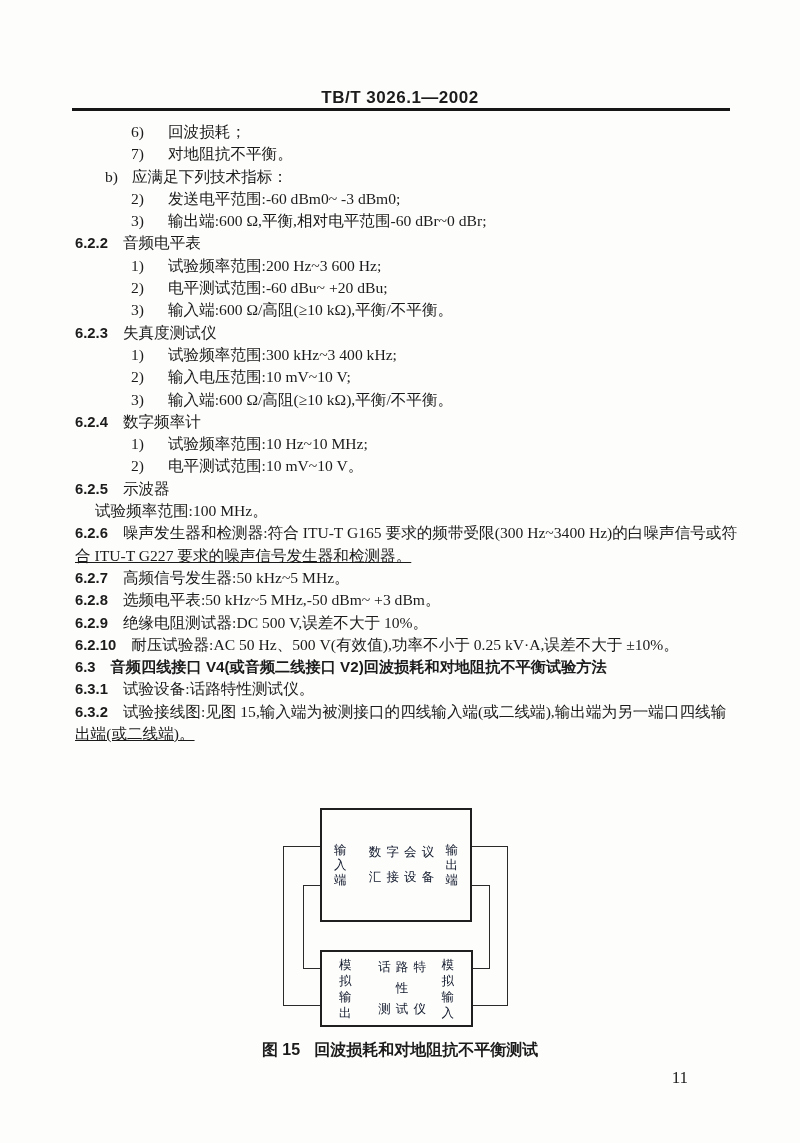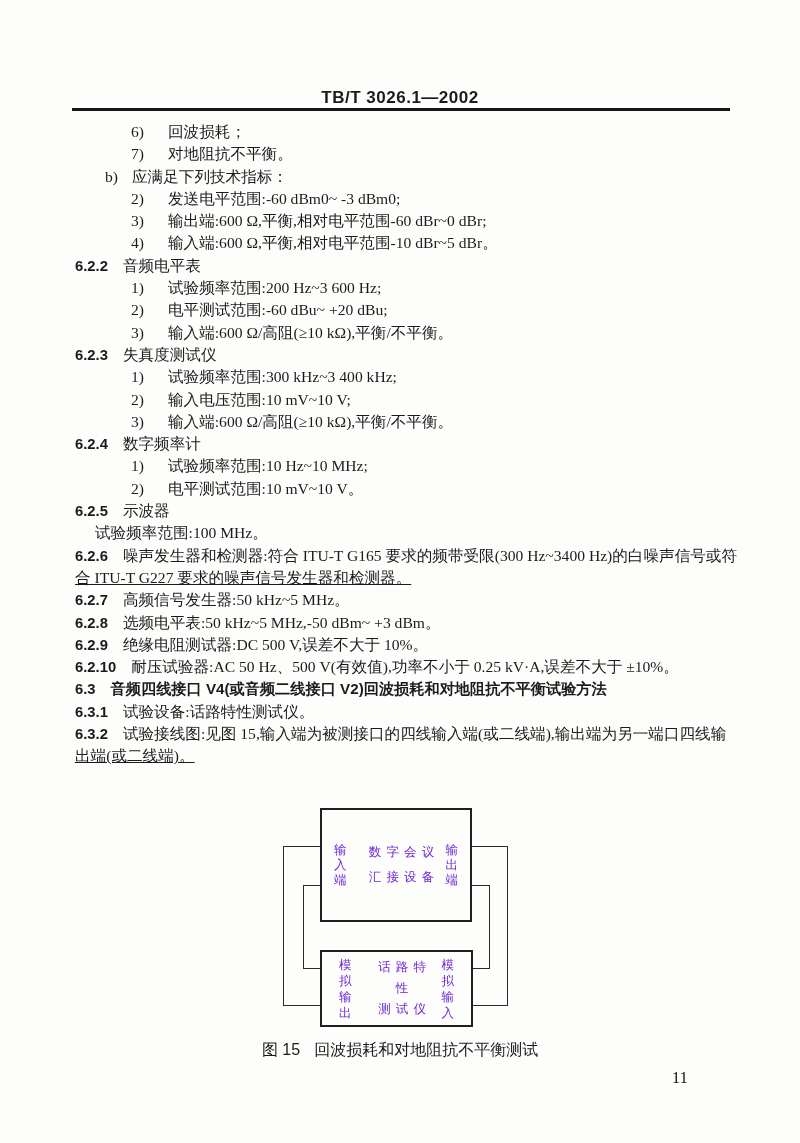--- a/index.html
+++ b/index.html
@@ -44,35 +44,35 @@
   }
   
   .figure{position:absolute;top:800px;left:0;width:800px;height:290px;}
   .wire{position:absolute;border:1px solid #2a2a2a;background:transparent;}
   .wire.outer{left:283px;top:46px;width:223px;height:158px;}
   .wire.inner{left:303px;top:85px;width:185px;height:82px;}
   .eqbox{
     position:absolute;background:#fdfdfc;border:2px solid #1f1f1f;
     display:flex;align-items:center;justify-content:space-between;
     box-sizing:border-box;padding:16px 11px;
-    font-size:12.5px;color:#6d28d9;
+    font-size:12.5px;color:#0f172a;
   }
   .eqbox.top{left:320px;top:8px;width:152px;height:114px;}
   .eqbox.bottom{left:320px;top:150px;width:153px;height:77px;}
   .vlabel{
     display:inline-block;width:1.15em;
     word-break:break-all;line-height:15px;text-align:center;
   }
   .hlabel{text-align:center;line-height:16px;}
   .boxtitle{text-align:center;letter-spacing:1px;margin-left:12px;}
   .eqbox.top .boxtitle{line-height:25px;}
   .eqbox.bottom .boxtitle{line-height:21px;}
   .caption{
     position:absolute;top:240px;left:0;width:100%;
-    text-align:center;font-weight:normal;font-size:16px;
+    text-align:center;font-weight:bold;font-size:16px;
     font-family:"Liberation Sans","DejaVu Sans",sans-serif;
   }
   .caption .cap-gap{display:inline-block;width:14px;}
   .page-number{
     position:absolute;top:1068px;right:112px;
     font-size:17px;
   }
 </style>
 </head>
 <body>
@@ -81,21 +81,20 @@
 
   <div class="header">TB/T 3026.1—2002</div>
   <div class="rule"></div>
 
   <div class="body-text">
       <div class="line item"><span class="marker">6)</span><span class="txt">回波损耗；</span></div>
       <div class="line item"><span class="marker">7)</span><span class="txt">对地阻抗不平衡。</span></div>
       <div class="line itemB"><span class="marker">b)</span><span class="txt">应满足下列技术指标：</span></div>
       <div class="line item"><span class="marker">2)</span><span class="txt">发送电平范围:-60 dBm0~ -3 dBm0;</span></div>
       <div class="line item"><span class="marker">3)</span><span class="txt">输出端:600 Ω,平衡,相对电平范围-60 dBr~0 dBr;</span></div>
-      <div class="line item"><span class="marker">4)</span><span class="txt">输入端:600 Ω,平衡,相对电平范围-10 dBr~5 dBr。</span></div>
       <div class="line sec"><span class="num">6.2.2</span><span class="txt">音频电平表</span></div>
       <div class="line item"><span class="marker">1)</span><span class="txt">试验频率范围:200 Hz~3 600 Hz;</span></div>
       <div class="line item"><span class="marker">2)</span><span class="txt">电平测试范围:-60 dBu~ +20 dBu;</span></div>
       <div class="line item"><span class="marker">3)</span><span class="txt">输入端:600 Ω/高阻(≥10 kΩ),平衡/不平衡。</span></div>
       <div class="line sec"><span class="num">6.2.3</span><span class="txt">失真度测试仪</span></div>
       <div class="line item"><span class="marker">1)</span><span class="txt">试验频率范围:300 kHz~3 400 kHz;</span></div>
       <div class="line item"><span class="marker">2)</span><span class="txt">输入电压范围:10 mV~10 V;</span></div>
       <div class="line item"><span class="marker">3)</span><span class="txt">输入端:600 Ω/高阻(≥10 kΩ),平衡/不平衡。</span></div>
       <div class="line sec"><span class="num">6.2.4</span><span class="txt">数字频率计</span></div>
       <div class="line item"><span class="marker">1)</span><span class="txt">试验频率范围:10 Hz~10 MHz;</span></div>

